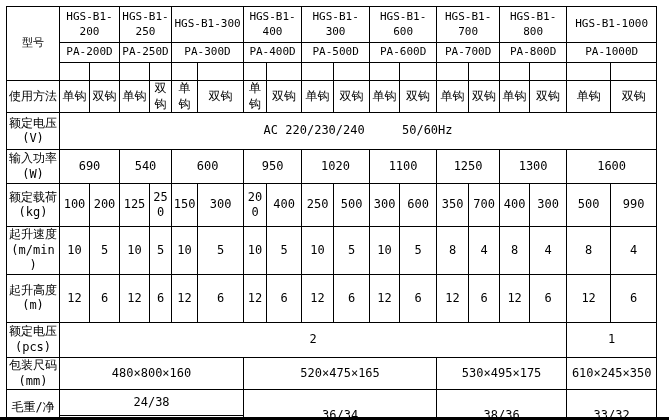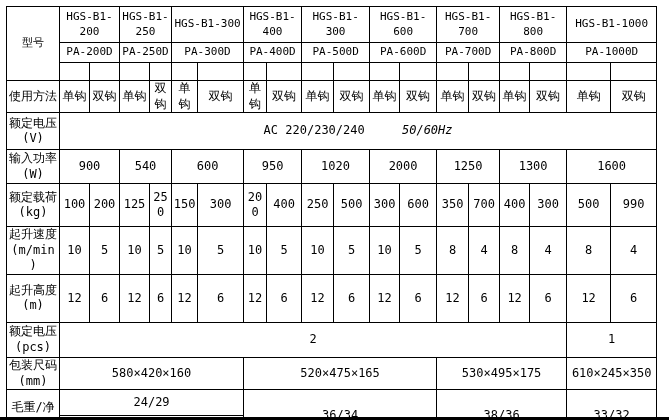--- a/index.html
+++ b/index.html
@@ -25,21 +25,21 @@
     padding:0 1px;
     font-size:12px;
     font-weight:normal;
     line-height:1.3;
     overflow:hidden;
     word-break:break-word;
   }
   tr.model-row td{font-size:11px;}
   td.lbl{font-size:12px;margin-top:13px;}
   td.hook{word-break:break-all;}
-  .gap-right{display:inline-block;margin-left:30px;font-style:italic;}
+  .gap-right{display:inline-block;margin-left:30px;}
   .bottom-bar{
     position:absolute;left:0;bottom:0;
     width:669px;height:3px;
     background:#000000;
   }
 </style>
 </head>
 <body>
 
 <div class="screen">
@@ -144,26 +144,26 @@
         <span>AC 220/230/240</span>
         <span class="gap-right">50/60Hz</span>
       </td>
     </tr>
 
     <tr style="height:34px">
       <td class="lbl">
         <div>输入功率</div>
         <div>(W)</div>
       </td>
-      <td colspan="2">900</td>
+      <td colspan="2">690</td>
       <td colspan="2">540</td>
       <td colspan="2">600</td>
       <td colspan="2">950</td>
       <td colspan="2">1020</td>
-      <td colspan="2">2000</td>
+      <td colspan="2">1100</td>
       <td colspan="2">1250</td>
       <td colspan="2">1300</td>
       <td colspan="2">1600</td>
     </tr>
 
     <tr style="height:43px">
       <td class="lbl">
         <div>额定载荷</div>
         <div>(kg)</div>
       </td>
@@ -244,32 +244,32 @@
       </td>
       <td colspan="16">2</td>
       <td colspan="2">1</td>
     </tr>
 
     <tr style="height:26px">
       <td class="lbl">
         <div>包装尺码</div>
         <div>(mm)</div>
       </td>
-      <td colspan="6">580×420×160</td>
+      <td colspan="6">480×800×160</td>
       <td colspan="6">520×475×165</td>
       <td colspan="4">530×495×175</td>
       <td colspan="2">610×245×350</td>
     </tr>
 
     <tr style="height:26px">
       <td class="lbl" rowspan="2">
         <div>毛重/净</div>
         <div>重(kg)</div>
       </td>
-      <td colspan="6">24/29</td>
+      <td colspan="6">24/38</td>
       <td colspan="6" rowspan="2">36/34</td>
       <td colspan="4" rowspan="2">38/36</td>
       <td colspan="2" rowspan="2">33/32</td>
     </tr>
     <tr style="height:26px">
       <td colspan="6"></td>
     </tr>
   </tbody>
     </table>
 

